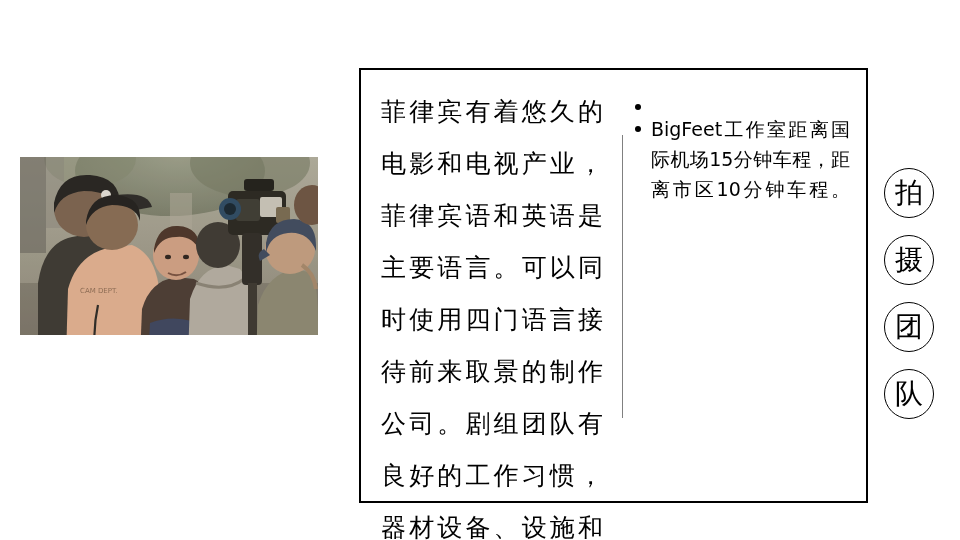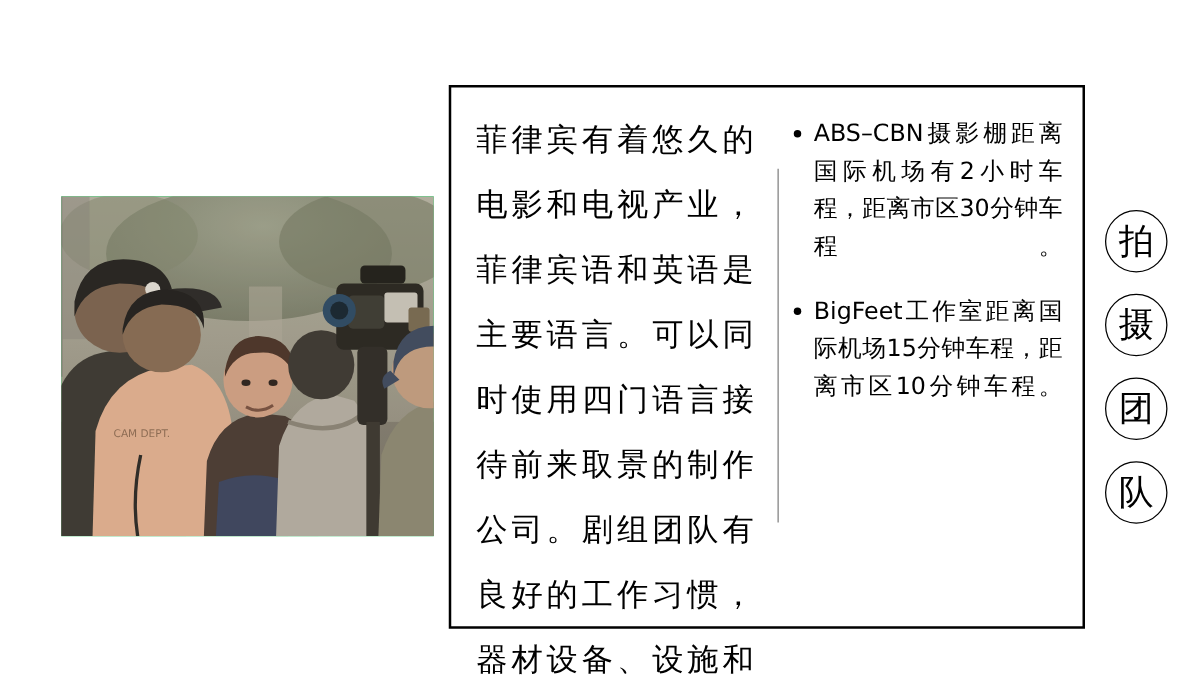--- a/index.html
+++ b/index.html
@@ -12,26 +12,26 @@
     height: 540px;
     position: relative;
     overflow: hidden;
     font-family: "DejaVu Sans", "Liberation Sans", sans-serif;
     color: #000000;
   }
 
   
   .photo {
     position: absolute;
-    left: 49px;
+    left: 20px;
     top: 157px;
     width: 298px;
-    height: 272px;
+    height: 178px;
     overflow: hidden;
-    background: #22c55e;
+    background: #ef4444;
   }
   .photo svg { display: block; width: 100%; height: 100%; }
 
   
   .content-box {
     position: absolute;
     left: 359px;
     top: 68px;
     width: 509px;
     height: 435px;
@@ -193,21 +193,20 @@
 
   <div class="para-col">
     <div class="para-text">菲律宾有着悠久的电影和电视产业，菲律宾语和英语是主要语言。可以同时使用四门语言接待前来取景的制作公司。剧组团队有良好的工作习惯，器材设备、设施和场景的租金比本区域其他国家要便宜。</div>
   </div>
 
   <div class="divider"></div>
 
   <div class="bullet-col">
     <div class="bullet-item">
       <span class="dot"></span>
-      <span>ABS–CBN摄影棚距离国际机场有2小时车程，距离市区30分钟车程。</span>
     </div>
     <div class="bullet-item">
       <span class="dot"></span>
       <span>BigFeet工作室距离国际机场15分钟车程，距离市区10分钟车程。</span>
     </div>
   </div>
 
 </div>
 
 <div class="circle-col">

